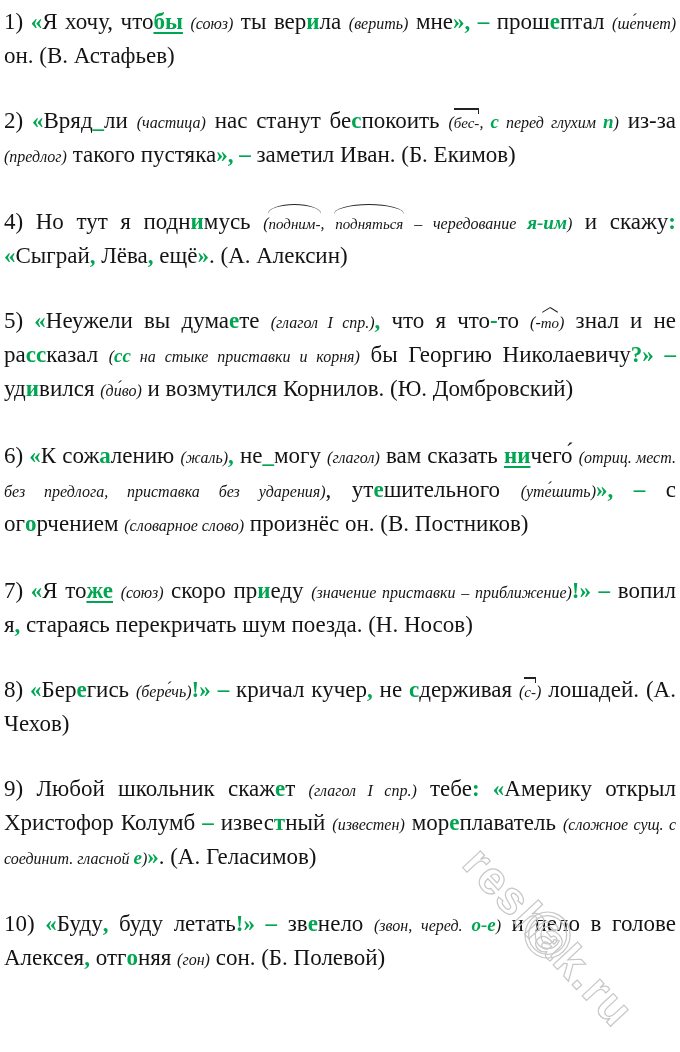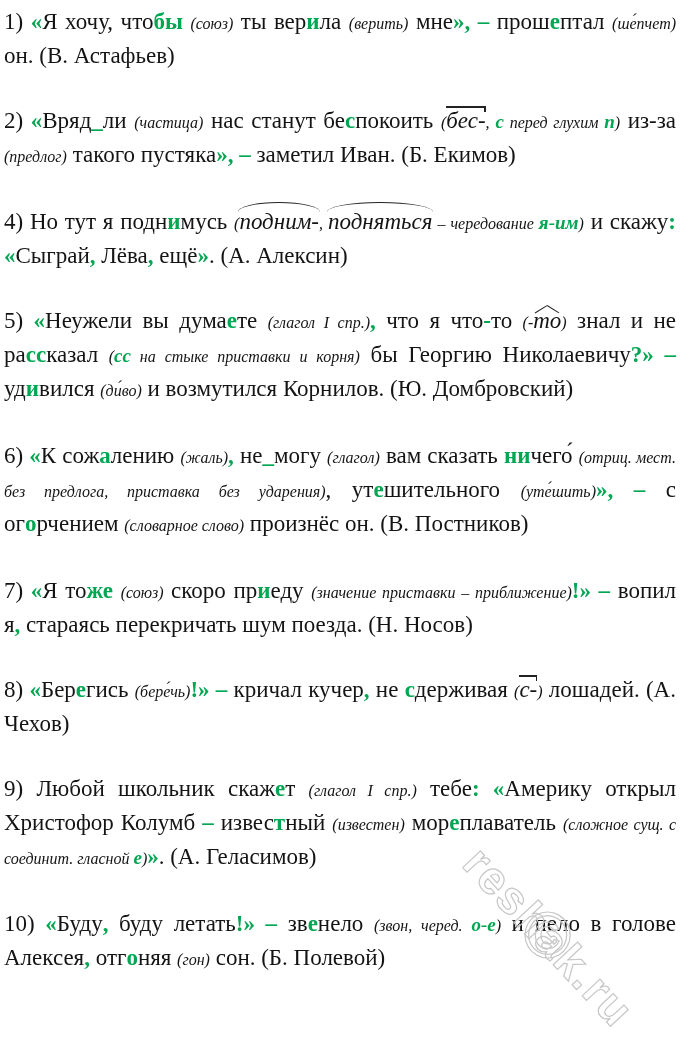--- a/index.html
+++ b/index.html
@@ -21,25 +21,25 @@
   .sentence{
     margin:0 0 33px 0;
     font-size:23px;
     line-height:32px;
     text-align:justify;
   }
   .sentence:last-child{margin-bottom:0;}
   
   .s-n{color:var(--ink);}
   .s-g{color:var(--green);font-weight:bold;}
-  .s-gu{color:var(--green);font-weight:bold;text-decoration-thickness:2px;text-underline-offset:3px;}
+  .s-gu{color:var(--green);font-weight:bold;text-decoration:underline;text-decoration-thickness:2px;text-underline-offset:3px;}
   .s-i{font-style:italic;font-size:16px;color:var(--ink);}
   .s-gi{font-style:italic;font-size:19px;color:var(--green);font-weight:bold;}
   .s-ipre,.s-iroot,.s-isuf{
-    font-style:italic;font-size:23px;color:var(--ink);
+    font-style:italic;font-size:15px;color:var(--ink);
     position:relative;display:inline-block;
   }
   
   .s-ipre::before{content:'';position:absolute;left:0;right:0;top:1px;height:1.5px;background:#222;}
   .s-ipre::after{content:'';position:absolute;right:0;top:1px;width:1.5px;height:6px;background:#222;}
   
   .s-iroot::before{content:'';position:absolute;left:-1px;right:-1px;top:-4px;height:9px;
     border-top:1.6px solid #222;border-radius:50% 50% 0 0 / 100% 100% 0 0;}
   
   .s-isuf::before{content:'';position:absolute;left:0;right:50%;top:0;height:1.4px;background:#222;

